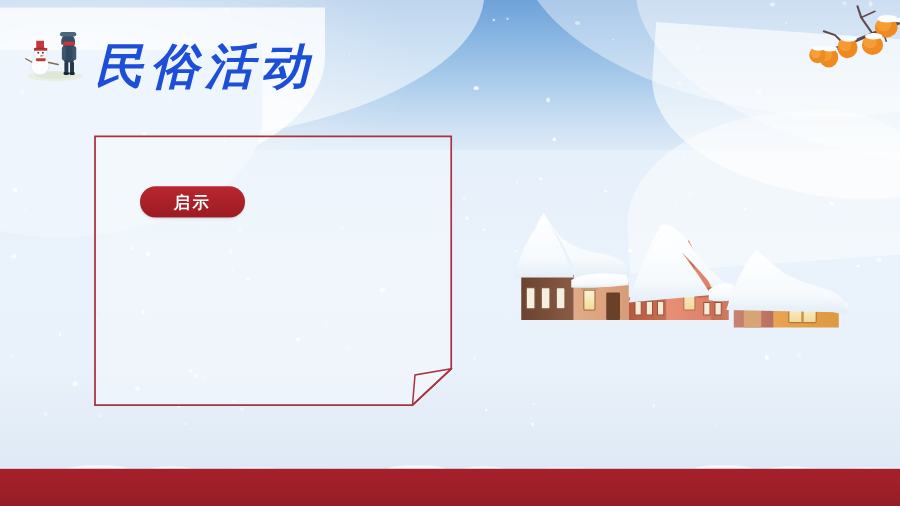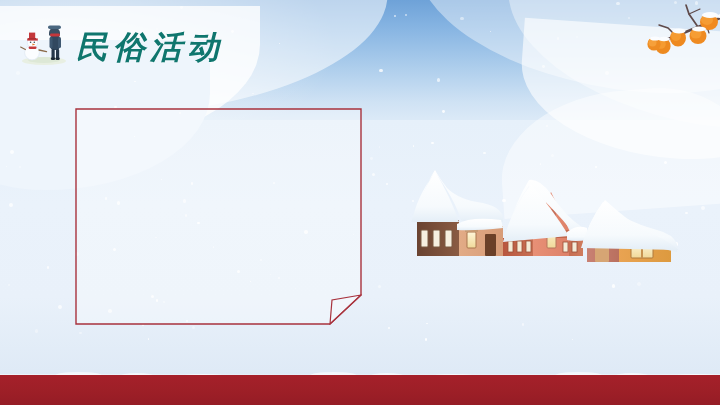--- a/index.html
+++ b/index.html
@@ -70,21 +70,21 @@
 
   
   .flake{position:absolute;background:#fff;border-radius:50%;pointer-events:none;}
 
   
   .header{position:absolute;left:0;top:0;width:720px;height:80px;}
   .title-icon{position:absolute;left:16px;top:20px;width:56px;height:46px;}
   .slide-title{
     position:absolute;left:76px;top:26px;
     font-family:Liberation Mono, monospace;
-    font-size:32px;font-weight:bold;color:#0f766e;
+    font-size:39px;font-weight:bold;color:#1d4ed8;
     letter-spacing:5px;
     font-style:italic;
     text-shadow:0 1px 0 rgba(255,255,255,.35);
   }
 
   
   .branch{position:absolute;right:0;top:0;width:110px;height:80px;}
 
   
   .card{
@@ -301,20 +301,21 @@
       </svg>
     </div>
   </div>
 
   <div class="card">
     <svg width="287" height="217" viewBox="0 0 287 217">
       <path d="M1 1 H286 V187 L255 216 H1 Z" fill="rgba(255,255,255,0.30)" stroke="#a8323d" stroke-width="1.4"></path>
       <path d="M286 187 L257 192 L255 216 Z" fill="rgba(255,255,255,0.22)" stroke="#a8323d" stroke-width="1.2"></path>
     </svg>
 
+    <div class="pill">启示</div>
 
   </div>
 
   <div class="houses">
     <svg width="290" height="110" viewBox="0 0 290 110">
       <defs>
         <linearGradient id="snowG" x1="0" y1="0" x2="0" y2="1">
           <stop offset="0%" stop-color="#ffffff"></stop>
           <stop offset="70%" stop-color="#f6fafd"></stop>
           <stop offset="100%" stop-color="#e4eef7"></stop>

